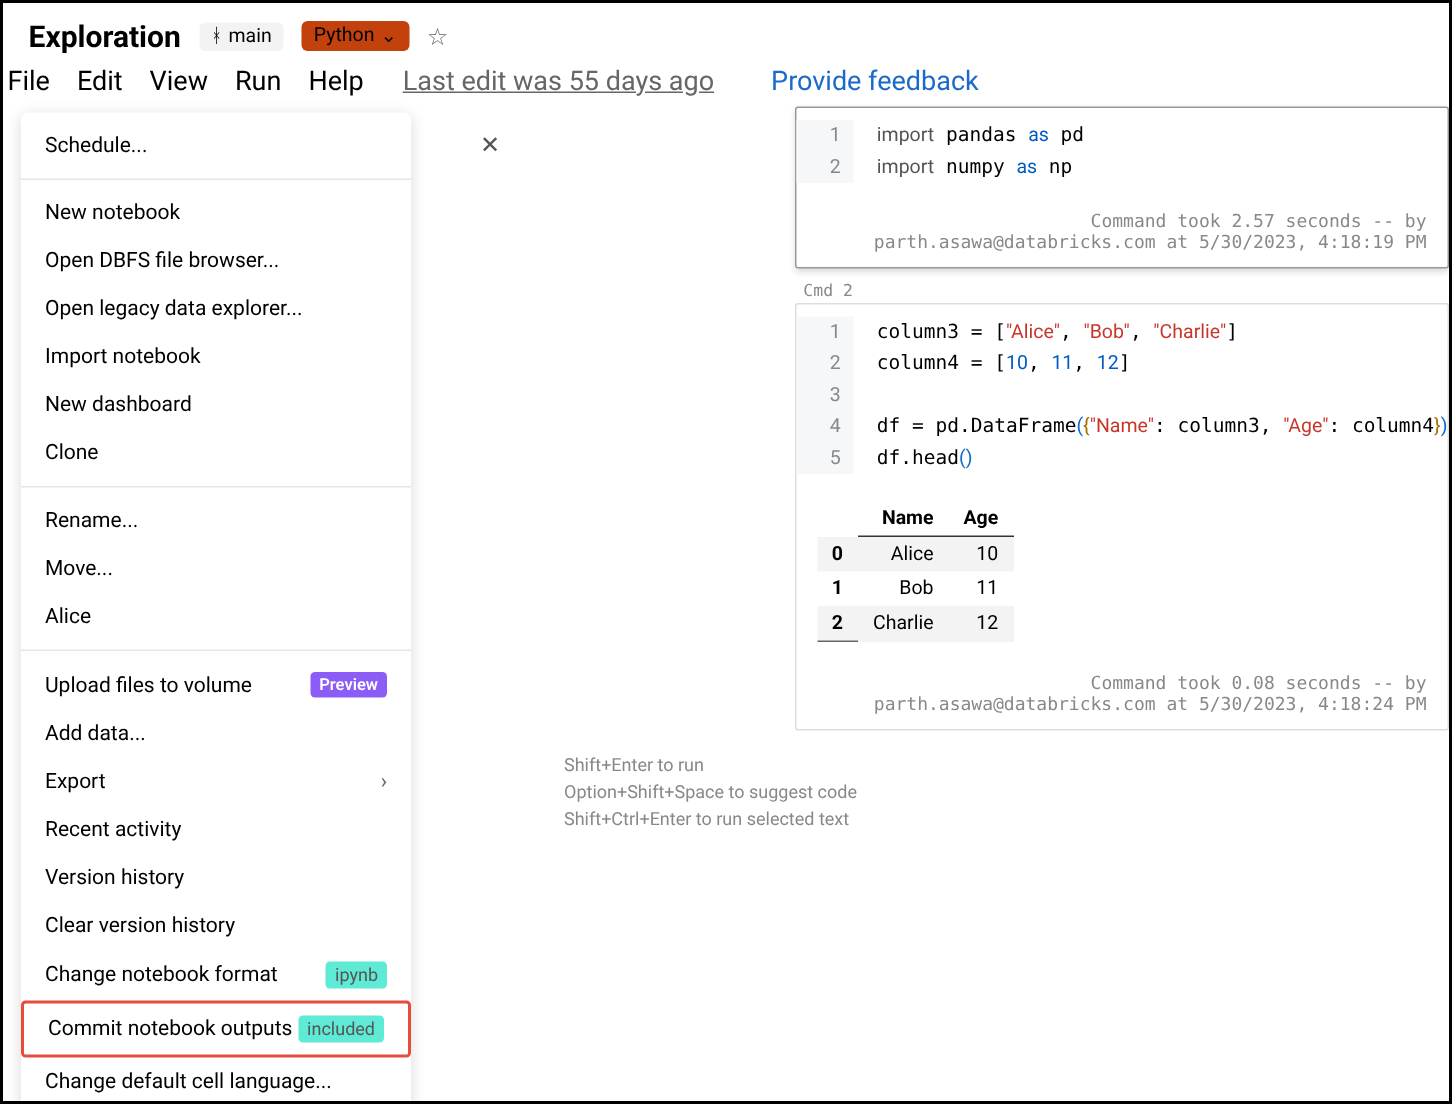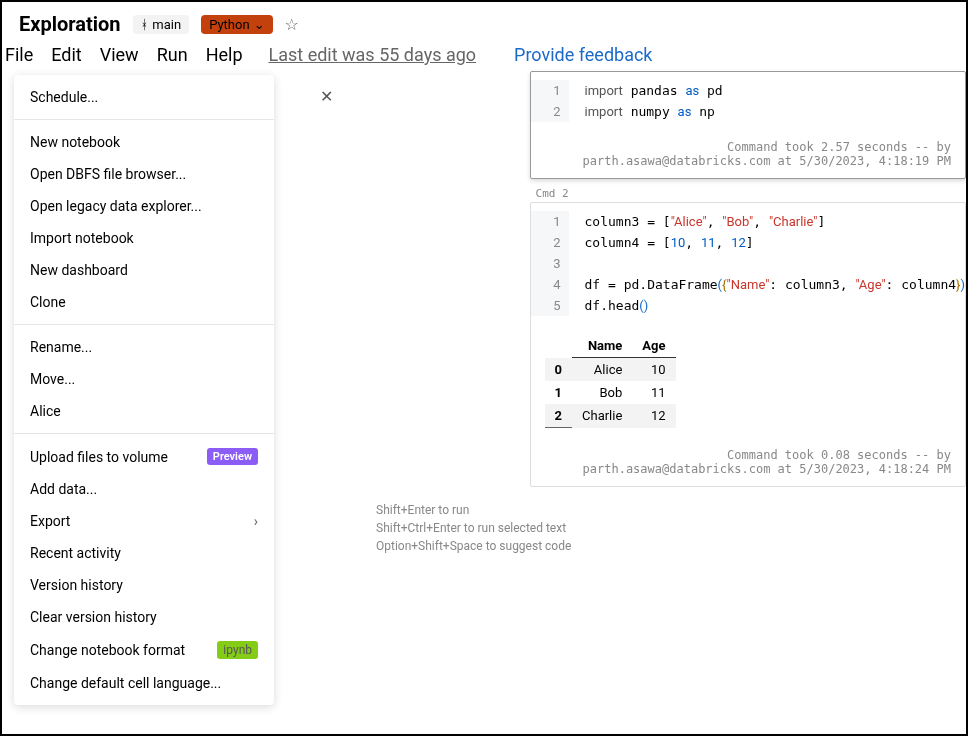--- a/index.html
+++ b/index.html
@@ -25,21 +25,21 @@
       width: 260px;
       background: #fff;
       box-shadow: 0 2px 10px rgba(0,0,0,0.15);
       border-radius: 4px;
       z-index: 100;
       padding: 6px 0;
     }
     .menu-item { display: flex; align-items: center; justify-content: space-between; padding: 8px 16px; font-size: 14px; cursor: pointer; }
     .menu-sep { height: 1px; background: #e5e5e5; margin: 6px 0; }
     .preview-badge { background: #8b5cf6; color: #fff; font-size: 11px; border-radius: 3px; padding: 2px 6px; font-weight: 600; }
-    .pill-gray { background: #84cc16; color: #555; font-size: 12px; border-radius: 3px; padding: 2px 6px; }
+    .pill-gray { background: #5eead4; color: #555; font-size: 12px; border-radius: 3px; padding: 2px 6px; }
     .chevron-right { color: #666; font-size: 14px; }
     .highlight-box { border: 2px solid #e74c3c; border-radius: 3px; }
     
     .close-x { position: absolute; top: 12px; left: 318px; color: #555; cursor: pointer; font-size: 16px; z-index: 50; }
     
     .back-text { padding: 48px 0 0 12px; font-size: 14px; color: #333; width: 350px; }
     
     .cells { margin-left: 358px; margin-top: -4px; width: 598px; }
     
     .cmd-label { font-size: 11px; color: #888; font-family: monospace; padding: 2px 6px; }
@@ -151,20 +151,24 @@
       </div>
     <div class="menu-item">
         <span>Version history</span>
       </div>
     <div class="menu-item">
         <span>Clear version history</span>
       </div>
     <div class="menu-item">
       <span>Change notebook format</span>
       <span class="pill-gray">ipynb</span>
+    </div>
+    <div class="menu-item highlight-box">
+      <span>Commit notebook outputs</span>
+      <span class="pill-gray">included</span>
     </div>
     <div class="menu-item">
         <span>Change default cell language...</span>
       </div>
   </div>
 
   <div class="cells">
 
     <div class="cell cell-active">
       <div class="code-area">
@@ -221,15 +225,15 @@
         </table>
 
       <div class="cell-footer">Command took 0.08 seconds -- by parth.asawa@databricks.com at 5/30/2023, 4:18:24 PM</div>
     </div>
 
   </div>
 </div>
 
 <div class="hints">
   <div>Shift+Enter to run</div>
+  <div>Option+Shift+Space to suggest code</div>
   <div>Shift+Ctrl+Enter to run selected text</div>
-  <div>Option+Shift+Space to suggest code</div>
 </div>
 
 </body></html>

